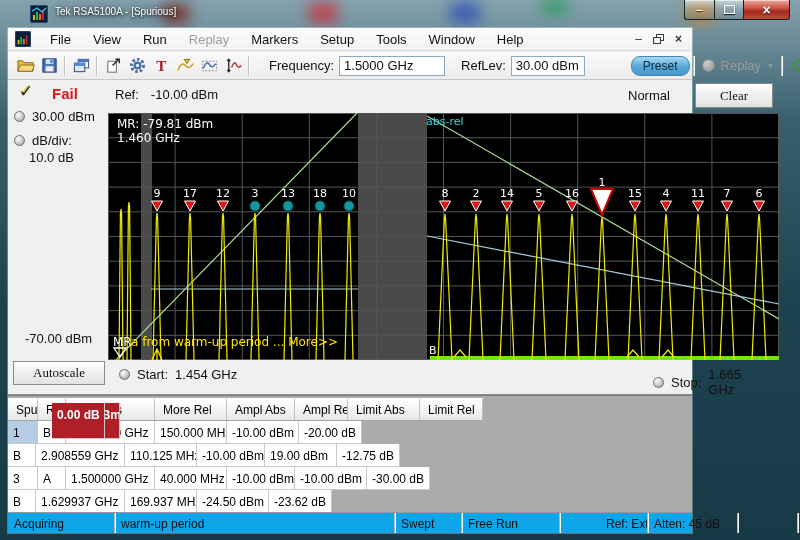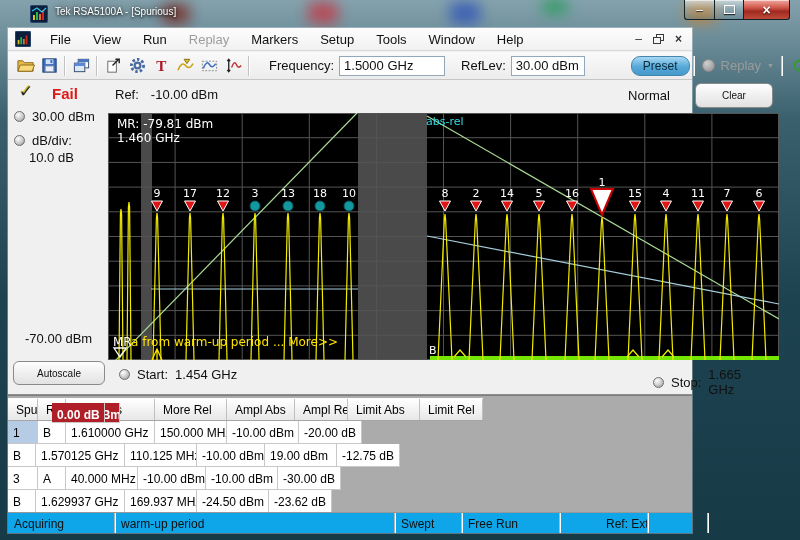--- a/index.html
+++ b/index.html
@@ -60,22 +60,22 @@
 
   
   .meas{position:absolute;left:0;top:52px;width:100%;height:315px;box-sizing:border-box;
     background:#f0f0f0;border-bottom:1px solid #8f8f8f;}
   .check{position:absolute;left:11px;top:1px;font-size:17px;color:#2e2c16;
     text-shadow:-1px -1px 0 #d8c020;}
   .fail{position:absolute;left:44px;top:5px;font-size:15px;font-weight:bold;color:#e01818;}
   .ref-row{position:absolute;left:107px;top:7px;font-size:13px;color:#101010;}
   .ref-row .val{margin-left:12px;}
   .normal-lbl{position:absolute;left:620px;top:8px;font-size:13px;color:#101010;}
-  .btn{border:1px solid #8a8a8a;border-radius:6px;font-size:10px;color:#101010;
-    background:linear-gradient(#fefefe,#f1f1f1 45%,#e2e2e2);display:flex;align-items:center;justify-content:center;}
+  .btn{border:1px solid #8a8a8a;border-radius:0;font-size:13px;color:#101010;
+    background:linear-gradient(#fefefe,#f1f1f1 45%,#e2e2e2);display:flex;align-items:center;justify-content:center;font-family:Liberation Serif, serif;}
   .clear-btn{position:absolute;left:687px;top:3px;width:76px;height:23px;}
   .level-row{position:absolute;display:flex;align-items:center;gap:7px;font-size:13px;color:#101010;}
   .knob{width:9px;height:9px;border-radius:50%;flex:none;border:1px solid #6f6f6f;
     background:radial-gradient(circle at 35% 30%,#ffffff,#c9c9c9 55%,#8d8d8d);}
   .row-top{left:6px;top:29px;}
   .row-scale{left:6px;top:53px;}
   .scale-val{position:absolute;left:21px;top:70px;font-size:13px;color:#101010;}
   .bottom-level{position:absolute;left:17px;top:251px;font-size:13px;color:#101010;}
   .autoscale-btn{position:absolute;left:5px;top:281px;width:90px;height:22px;}
   .start-row{position:absolute;left:111px;top:287px;}
@@ -84,21 +84,21 @@
   #plot-svg{display:block;width:671px;height:247px;}
 
   
   .table-panel{position:absolute;left:0;top:367px;width:100%;height:117px;box-sizing:border-box;
     background:#ababab;border-top:1px solid #7d7d7d;overflow:hidden;}
   .spur-table{position:absolute;left:0;top:2px;}
   .thead{display:flex;height:21px;border-top:1px solid #fdfdfd;border-bottom:1px solid #a5a5a5;}
   .th{box-sizing:border-box;font-size:12px;color:#000;padding:4px 0 0 8px;white-space:nowrap;overflow:hidden;
     background:linear-gradient(#ffffff,#e7e7e7);border-right:1px solid #c0c0c0;}
   .trow{display:flex;height:23px;}
-  .td{box-sizing:border-box;font-size:12px;color:#000;padding:5px 0 0 5px;white-space:nowrap;overflow:hidden;
+  .td{box-sizing:border-box;font-size:12px;color:#000;padding:5px 0 16px 5px;white-space:nowrap;overflow:hidden;
     background:#fff;border-right:1px solid #c8c8c8;border-bottom:1px solid #c8c8c8;}
   .td.fail{background:#b01e28;color:#fff;}
   .td.sel{background:#b5cce4;color:#000;}
   .vscroll{position:absolute;left:764px;top:2px;width:17px;height:112px;box-sizing:border-box;
     background:#f2f2f2;border:1px solid #bcbcbc;}
   .vs-btn{position:absolute;left:0;width:100%;height:16px;box-sizing:border-box;text-align:center;
     background:linear-gradient(#fefefe,#d9d9d9);border:1px solid #b2b2b2;color:#555;font-size:7px;line-height:14px;}
   .vs-up{top:0;}
   .vs-down{bottom:0;}
   .vs-thumb{position:absolute;left:1px;top:17px;width:13px;height:24px;border:1px solid #a8a8a8;border-radius:2px;
@@ -416,30 +416,31 @@
               <div class="td" style="width: 89px;">1.610000 GHz</div>
               <div class="td" style="width: 72px;">150.000 MHz</div>
               <div class="td fail" style="width: 68px;">-10.00 dBm</div>
               <div class="td fail" style="width: 53px;">0.01 dB</div>
               <div class="td" style="width: 72px;">-10.00 dBm</div>
               <div class="td" style="width: 63px;">-20.00 dB</div>
             </div>
             <div class="trow">
               <div class="td fail" style="width: 30px;">2</div>
               <div class="td" style="width: 28px;">B</div>
-              <div class="td" style="width: 89px;">1.570125 GHz</div>
+              <div class="td" style="width: 89px;">2.908559 GHz</div>
               <div class="td" style="width: 72px;">110.125 MHz</div>
               <div class="td" style="width: 68px;">-10.00 dBm</div>
               <div class="td fail" style="width: 53px;">0.00 dB</div>
               <div class="td" style="width: 72px;">19.00 dBm</div>
               <div class="td" style="width: 63px;">-12.75 dB</div>
             </div>
             <div class="trow">
               <div class="td" style="width: 30px;">3</div>
               <div class="td" style="width: 28px;">A</div>
+              <div class="td" style="width: 89px;">1.500000 GHz</div>
               <div class="td" style="width: 72px;">40.000 MHz</div>
               <div class="td" style="width: 68px;">-10.00 dBm</div>
               <div class="td fail" style="width: 53px;">0.00 dB</div>
               <div class="td" style="width: 72px;">-10.00 dBm</div>
               <div class="td" style="width: 63px;">-30.00 dB</div>
             </div>
             <div class="trow">
               <div class="td fail" style="width: 30px;">4</div>
               <div class="td" style="width: 28px;">B</div>
               <div class="td" style="width: 89px;">1.629937 GHz</div>
@@ -457,17 +458,18 @@
         <div class="vs-btn vs-down">▼</div>
       </div>
     </div>
 
     <div class="statusbar" id="status-bar">
         <div class="status-sec" style="width: 107px;">Acquiring</div>
         <div class="status-sec" style="width: 280px;">warm-up period</div>
         <div class="status-sec" style="width: 67px;">Swept</div>
         <div class="status-sec" style="width: 98px;">Free Run</div>
         <div class="status-sec" style="width: 48px; margin-left: 40px;">Ref: Ext</div>
+        <div class="status-sec" style="width: 90px;">Atten: 45 dB</div>
         <div class="status-sec" style="width: 60px;"></div>
         <div class="grip"></div>
       </div>
   </div>
 </div>
 
 </body></html>

